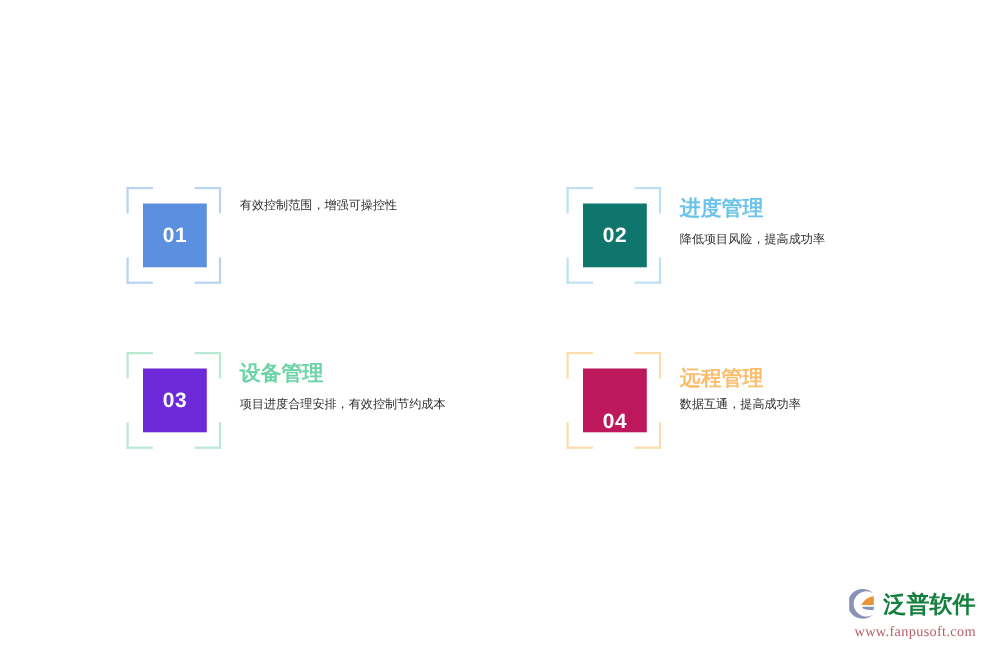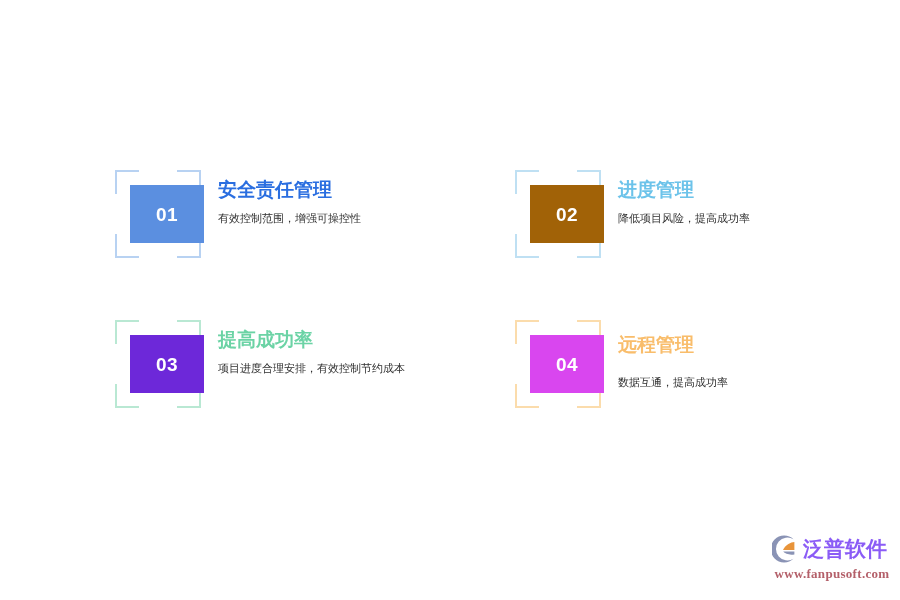--- a/index.html
+++ b/index.html
@@ -46,21 +46,21 @@
   }
   .bracket.tl { left: 3px;  top: 5px;  border-left: 2px solid; border-top: 2px solid; }
   .bracket.tr { right: 3px; top: 5px;  border-right: 2px solid; border-top: 2px solid; }
   .bracket.bl { left: 3px;  bottom: 5px; border-left: 2px solid; border-bottom: 2px solid; }
   .bracket.br { right: 3px; bottom: 5px; border-right: 2px solid; border-bottom: 2px solid; }
 
   .num-box {
     position: absolute;
     left: 18px;
     top: 20px;
-    width: 74px;
+    width: 58px;
     height: 58px;
     display: flex;
     align-items: center;
     justify-content: center;
   }
   .num-text {
     color: #ffffff;
     font-size: 19px;
     font-weight: bold;
     letter-spacing: 0.5px;
@@ -81,21 +81,21 @@
     white-space: nowrap;
   }
   .card-desc {
     font-size: 11px;
     color: #2f2f2f;
     line-height: 1.65;
     margin: 0;
   }
   
   .card-4 .text-block { padding-top: 18px; }
-  .card-4 .card-title { margin-bottom: 16px; }
+  .card-4 .card-title { margin-bottom: 2px; }
 
   
   .logo {
     position: absolute;
     left: 772px;
     top: 533px;
     width: 120px;
     height: 52px;
   }
   .logo-row {
@@ -113,21 +113,21 @@
     font-family: "DejaVu Sans", sans-serif;
     font-size: 21px;
     font-weight: bold;
     color: #8a93b5;
     letter-spacing: 0px;
     line-height: 1;
   }
   .logo-url {
     font-family: "Liberation Serif", "DejaVu Serif", serif;
     font-size: 13px;
-    font-weight: bold;
+    font-weight: normal;
     color: #b4606a;
     letter-spacing: 0.3px;
     margin-top: 1px;
     text-align: center;
   }
 </style>
 </head>
 <body style="background: rgb(255, 255, 255);">
 
 <div class="canvas">
@@ -136,80 +136,79 @@
     <div class="badge-wrap">
       <span class="bracket tl" style="border-color: rgb(184, 210, 242);"></span>
       <span class="bracket tr" style="border-color: rgb(184, 210, 242);"></span>
       <span class="bracket bl" style="border-color: rgb(184, 210, 242);"></span>
       <span class="bracket br" style="border-color: rgb(184, 210, 242);"></span>
       <div class="num-box" style="background: rgb(91, 143, 224);">
         <span class="num-text">01</span>
       </div>
     </div>
     <div class="text-block">
-      <p class="card-title" style="color: rgb(42, 110, 224);">安全责任管理</p>
       <p class="card-desc">有效控制范围，增强可操控性</p>
     </div>
   </div>
 
   <div class="card card-2">
     <div class="badge-wrap">
       <span class="bracket tl" style="border-color: rgb(191, 224, 243);"></span>
       <span class="bracket tr" style="border-color: rgb(191, 224, 243);"></span>
       <span class="bracket bl" style="border-color: rgb(191, 224, 243);"></span>
       <span class="bracket br" style="border-color: rgb(191, 224, 243);"></span>
-      <div class="num-box" style="background: #a16207;">
+      <div class="num-box" style="background: #0f766e;">
         <span class="num-text">02</span>
       </div>
     </div>
     <div class="text-block">
       <p class="card-title" style="color: rgb(108, 195, 234);">进度管理</p>
       <p class="card-desc">降低项目风险，提高成功率</p>
     </div>
   </div>
 
   <div class="card card-3">
     <div class="badge-wrap">
       <span class="bracket tl" style="border-color: rgb(185, 232, 211);"></span>
       <span class="bracket tr" style="border-color: rgb(185, 232, 211);"></span>
       <span class="bracket bl" style="border-color: rgb(185, 232, 211);"></span>
       <span class="bracket br" style="border-color: rgb(185, 232, 211);"></span>
       <div class="num-box" style="background: #6d28d9;">
         <span class="num-text">03</span>
       </div>
     </div>
     <div class="text-block">
-      <p class="card-title" style="color: rgb(107, 211, 165);">提高成功率</p>
+      <p class="card-title" style="color: rgb(107, 211, 165);">设备管理</p>
       <p class="card-desc">项目进度合理安排，有效控制节约成本</p>
     </div>
   </div>
 
   <div class="card card-4">
     <div class="badge-wrap">
       <span class="bracket tl" style="border-color: rgb(251, 220, 172);"></span>
       <span class="bracket tr" style="border-color: rgb(251, 220, 172);"></span>
       <span class="bracket bl" style="border-color: rgb(251, 220, 172);"></span>
       <span class="bracket br" style="border-color: rgb(251, 220, 172);"></span>
-      <div class="num-box" style="background: #d946ef;">
+      <div class="num-box" style="background: #be185d; align-items: flex-end;">
         <span class="num-text">04</span>
       </div>
     </div>
     <div class="text-block">
       <p class="card-title" style="color: rgb(249, 189, 107);">远程管理</p>
       <p class="card-desc">数据互通，提高成功率</p>
     </div>
   </div>
 
   <div class="logo">
     <div class="logo-row">
       <span class="logo-mark">
         <svg width="28" height="28" viewBox="0 0 28 28" xmlns="http://www.w3.org/2000/svg">
           <path d="M21.5 4.2 A11.5 11.5 0 1 0 21.5 23.8 A13.5 13.5 0 1 1 21.5 4.2 Z" fill="#8a93b5"></path>
           <path d="M11.2 14.6 C14 9.6 18.6 7.2 22.4 7.0 L22.4 15.0 L11.2 15.0 Z" fill="#e8943a"></path>
           <path d="M11.2 16.6 L22.4 16.6 L22.4 19.4 C17.4 20.2 13.2 19.0 11.2 16.6 Z" fill="#8a93b5"></path>
         </svg>
       </span>
-      <span class="logo-word" style="color: #8b5cf6;">泛普软件</span>
+      <span class="logo-word" style="color: #15803d;">泛普软件</span>
     </div>
     <div class="logo-url" style="color: rgb(180, 96, 106);">www.fanpusoft.com</div>
   </div>
 
 </div>
 
 </body></html>

